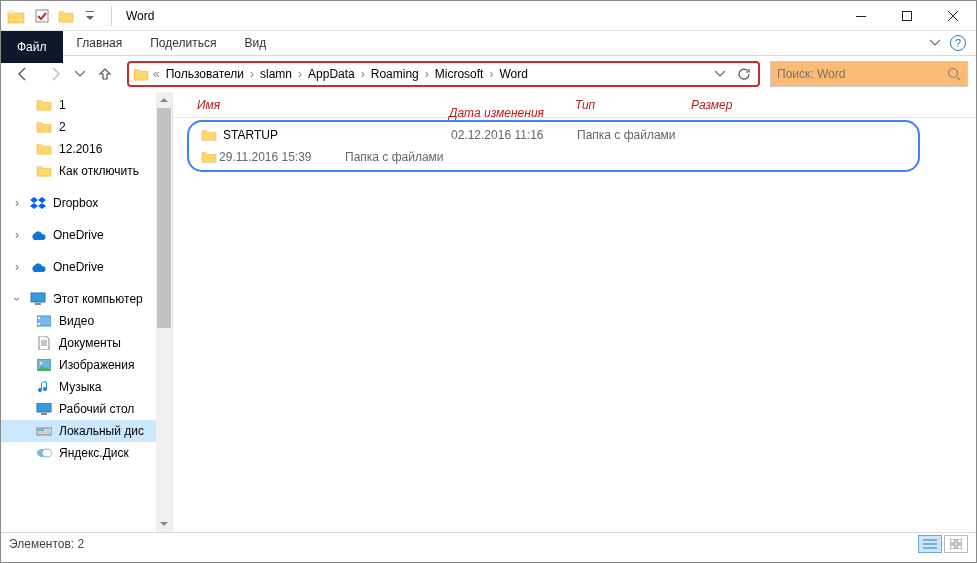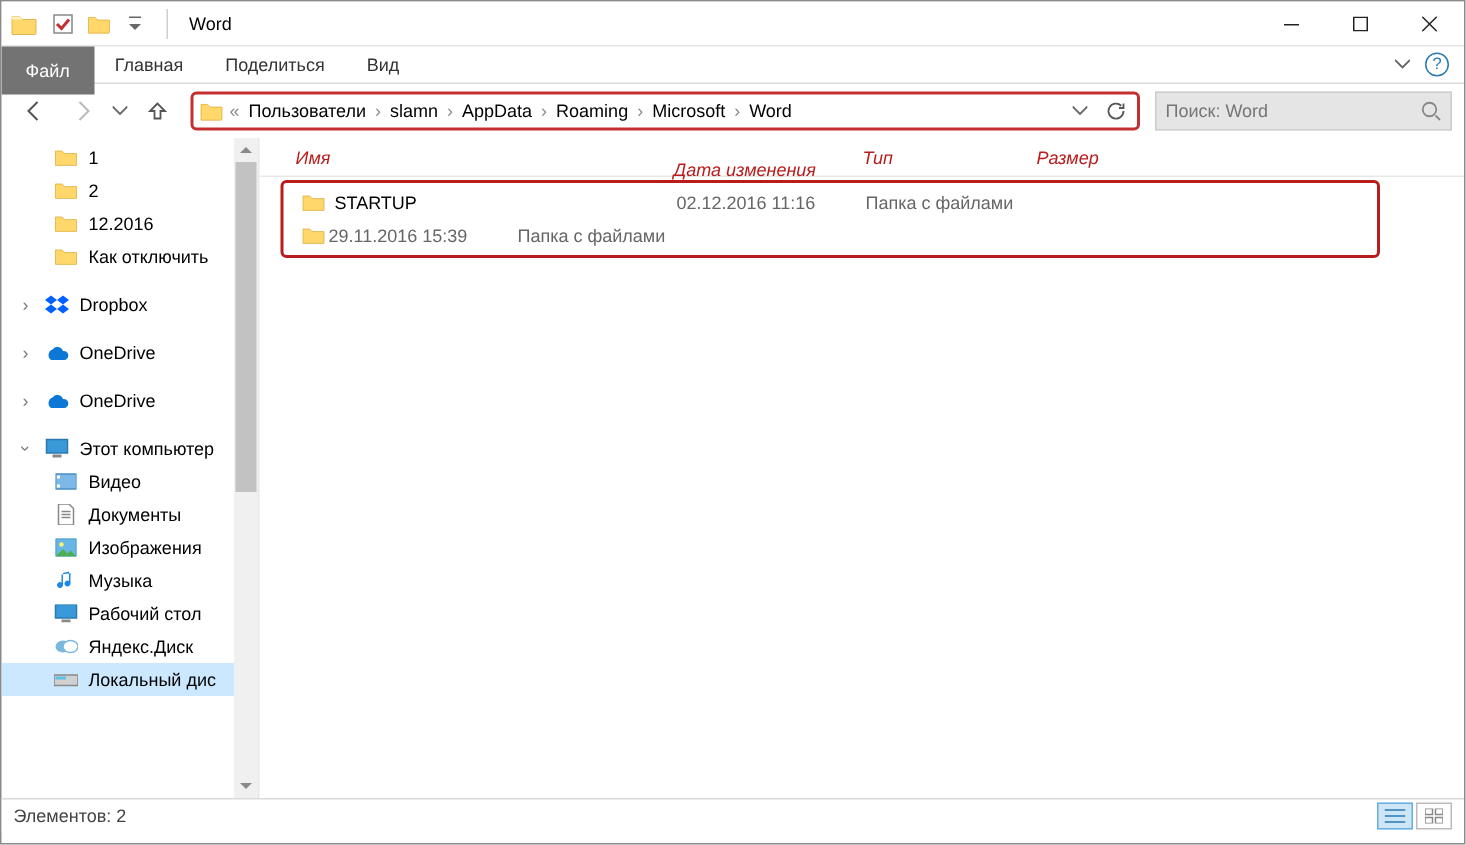--- a/index.html
+++ b/index.html
@@ -7,54 +7,54 @@
 .titlebar { height: 30px; display: flex; align-items: center; background: #fff; border-bottom: 1px solid #e5e5e5; }
 .titlebar-left { display: flex; align-items: center; gap: 4px; padding-left: 6px; }
 .titlebar-icon { width: 18px; height: 16px; }
 .qat { display: flex; gap: 2px; align-items: center; margin-left: 2px; }
 .qat-btn { width: 22px; height: 22px; display: flex; align-items: center; justify-content: center; }
 .titlebar-sep { height: 20px; width: 1px; background: #d0d0d0; margin: 0 6px; }
 .title-text { padding-left: 4px; }
 .titlebar-right { margin-left: auto; display: flex; }
 .win-btn { width: 46px; height: 30px; display: flex; align-items: center; justify-content: center; }
 .ribbon-tabs { height: 25px; display: flex; align-items: stretch; border-bottom: 1px solid #dadada; }
-.file-tab { background: #737373; color: #fff; padding: 16px 16px; display: flex; align-items: center; }
+.file-tab { background: #0f172a; color: #fff; padding: 16px 16px; display: flex; align-items: center; }
 .ribbon-tab { padding: 0 14px; display: flex; align-items: center; color: #333; }
 .ribbon-help { margin-left: auto; display: flex; align-items: center; padding-right: 10px; }
 .navbar { height: 36px; display: flex; align-items: center; padding: 4px 8px; gap: 4px; }
 .nav-arrow { width: 28px; height: 24px; display: flex; align-items: center; justify-content: center; color: #666; }
 .address-wrap { flex: 1; height: 26px; border: 2px solid #c43030; border-radius: 4px; display: flex; align-items: center; padding: 0 2px; background:#fff; margin: 0 6px 0 4px; }
 .address-icon { width: 20px; display:flex; justify-content:center; }
 .crumbs { display: flex; align-items: center; gap: 0; overflow:hidden; }
 .crumb { padding: 0 4px; white-space: nowrap; }
 .crumb-sep { color: #888; padding: 0 2px; }
 .addr-actions { margin-left:auto; display:flex; align-items:center; }
 .addr-btn { width: 24px; height:22px; display:flex; align-items:center; justify-content:center; color:#555; }
-.searchbox { width: 198px; height: 26px; border: 1px solid #ccc; display: flex; align-items: center; padding: 0 6px; background:#e5e5e5; color:#888; }
+.searchbox { width: 198px; height: 26px; border: 1px solid #ccc; display: flex; align-items: center; padding: 0 6px; background:#fdba74; color:#888; }
 .searchbox input { border:none; outline:none; flex:1; color:#555; background:transparent; font-size:12px;}
 .searchbox .mag { margin-left: auto; color:#888; }
 .main { display: flex; height: 440px; }
 .sidebar { width: 172px; border-right: 1px solid #e8e8e8; overflow: hidden; position: relative; }
 .sidebar-inner { padding: 2px 0; }
 .tree-item { display: flex; align-items: center; height: 22px; padding-left: 18px; gap: 6px; white-space: nowrap; }
 .tree-item.indent { padding-left: 34px; }
 .tree-item.top { padding-left: 10px; }
 .tree-icon { width: 18px; height: 16px; display:flex; align-items:center; justify-content:center; flex-shrink:0; }
 .tree-item.sel { background: #cce8ff; }
 .spacer { height: 10px; }
 .scrollbar-v { position:absolute; right:0; top:0; bottom:0; width: 16px; background:#f0f0f0; display:flex; flex-direction:column; align-items:center; }
 .scroll-thumb { background:#c2c2c2; width:14px; margin:1px;}
 .content { flex: 1; position: relative; }
 .col-headers { display:flex; height: 26px; align-items:center; border-bottom: 1px solid #e8e8e8; padding-left: 24px;}
 .col-headers span { color:#b91c1c;font-style:italic; }
 .col-name { width: 252px; }
 .col-date { width: 126px; margin-top: 16px; }
 .col-type { width: 116px; }
 .col-size { width: 80px; }
-.files-box { border:2px solid #b91c1c; border-radius:4px; padding: 2px 2px; margin: 2px 56px 0 14px; }
+.files-box { border:2px solid #3b82f6; border-radius:15px; padding: 2px 2px; margin: 2px 56px 0 14px; }
 .file-row { display:flex; align-items:center; height: 22px; padding-left:8px; }
 .file-row .ficon { width: 20px; display:flex; justify-content:center; }
 .file-row .fname { width: 232px; padding-left:4px; }
 .file-row .fdate { width: 126px; color:#666; }
 .file-row .ftype { width: 130px; color:#666; }
 .statusbar { height: 23px; border-top: 1px solid #dadada; display:flex; align-items:center; padding: 0 8px; font-size: 12px; color:#444; background:#fff;}
 .status-text { }
 .view-switch { margin-left:auto; display:flex; gap:2px; }
 .view-btn { width: 24px; height: 18px; border:1px solid #bbb; display:flex; align-items:center; justify-content:center; }
 .view-btn.active { background:#cde6f7; border-color:#69aee0; }
@@ -310,37 +310,37 @@
         </div>
       <div class="tree-item indent">
           <span class="tree-icon">
             <svg width="16" height="12" viewBox="0 0 16 12">
               <rect x="1" y="0" width="14" height="9" fill="#3a9ad9" stroke="#2a7ab0"></rect>
               <rect x="5" y="10" width="6" height="2" fill="#888"></rect>
             </svg>
           </span>
           <span>Рабочий стол</span>
         </div>
+      <div class="tree-item indent sel">
+          <span class="tree-icon">
+            <svg width="16" height="12" viewBox="0 0 16 12">
+              <rect x="0" y="3" width="16" height="7" fill="#d0d0d0" stroke="#888"></rect>
+              <rect x="1" y="4" width="7" height="2" fill="#5cc1e8"></rect>
+            </svg>
+          </span>
+          <span>Локальный дис</span>
+        </div>
       <div class="tree-item indent">
           <span class="tree-icon">
             <svg width="16" height="10" viewBox="0 0 16 10">
               <ellipse cx="6" cy="5" rx="5" ry="4" fill="#7ab8e0"></ellipse>
               <ellipse cx="11" cy="5" rx="5" ry="4" fill="#fff" stroke="#7ab8e0"></ellipse>
             </svg>
           </span>
           <span>Яндекс.Диск</span>
-        </div>
-      <div class="tree-item indent sel">
-          <span class="tree-icon">
-            <svg width="16" height="12" viewBox="0 0 16 12">
-              <rect x="0" y="3" width="16" height="7" fill="#d0d0d0" stroke="#888"></rect>
-              <rect x="1" y="4" width="7" height="2" fill="#5cc1e8"></rect>
-            </svg>
-          </span>
-          <span>Локальный дис</span>
         </div>
     </div>
     <div class="scrollbar-v">
       <div style="height:16px;display:flex;align-items:center;justify-content:center">
           <svg width="8" height="8">
             <path d="M0 6l4-4 4 4z" fill="#888"></path>
           </svg>
         </div>
       <div class="scroll-thumb" style="height:220px;margin-top:0"></div>
       <div style="flex:1"></div>

